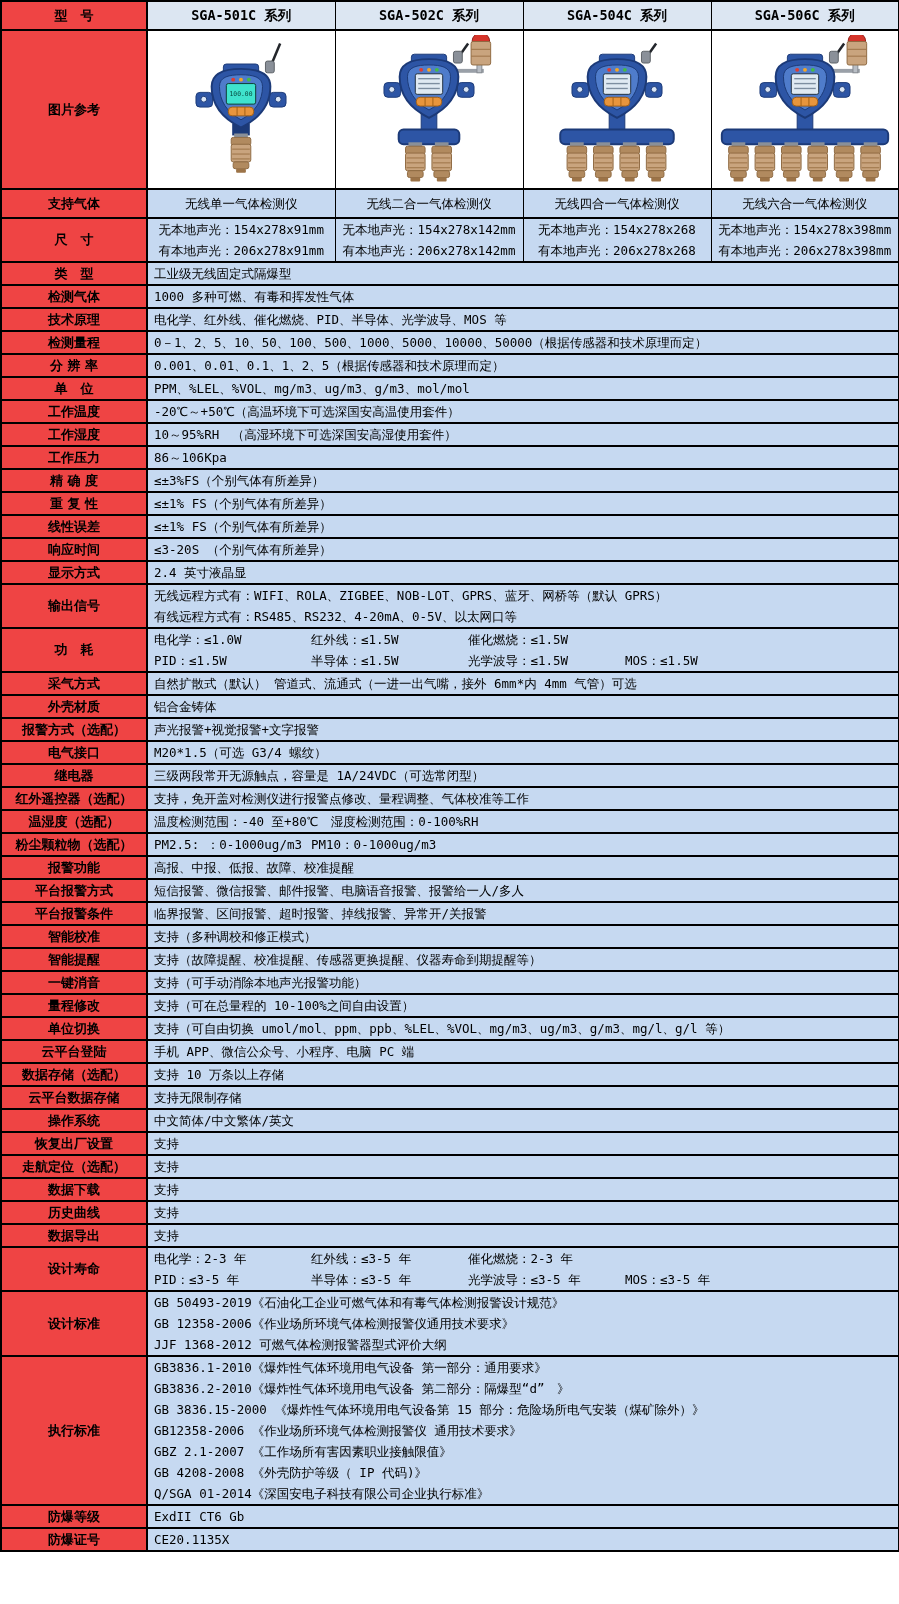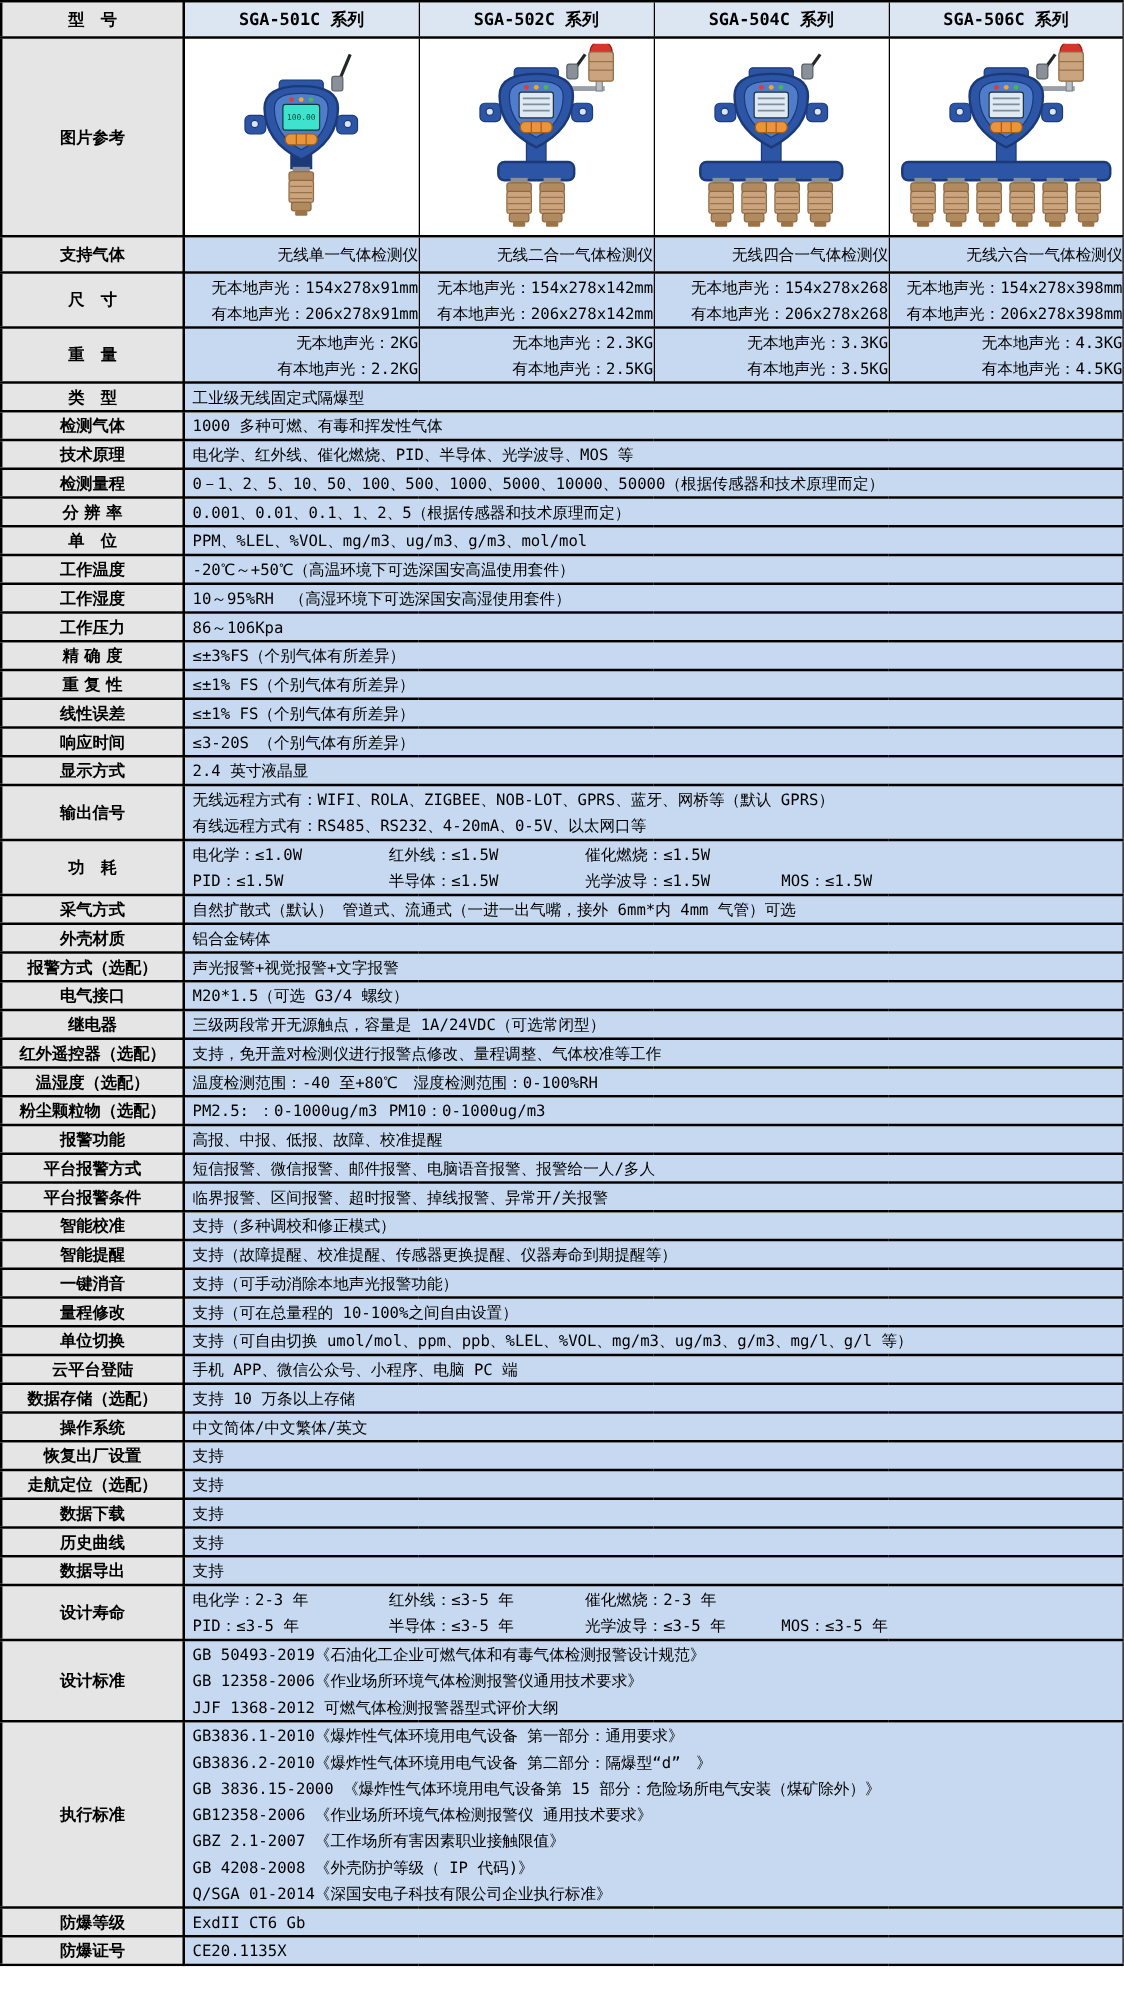--- a/index.html
+++ b/index.html
@@ -1,26 +1,26 @@
 <!DOCTYPE html>
 <html><head>
 <meta charset="utf-8">
 <style>
   html,body{margin:0;padding:0;background:#fff;}
   body{font-family:"DejaVu Sans","Liberation Sans",sans-serif;color:#000;}
   table.spec{border-collapse:collapse;table-layout:fixed;width:899px;border:2px solid #000;}
   td,th{border:1px solid #000;border-top-width:2px;border-bottom-width:2px;padding:0;overflow:hidden;}
   th.lab,td.lab{
-    background:#e5e5e5;font-weight:bold;text-align:center;vertical-align:middle;
+    background:#ef4444;font-weight:bold;text-align:center;vertical-align:middle;
     font-size:13px;border-right-width:2px;padding:0 2px;
   }
   th.model{background:#dce6f2;font-weight:bold;text-align:center;font-size:13.5px;height:27px;
     font-family:"DejaVu Sans Mono","Liberation Mono",monospace;}
   td.img{background:#ffffff;text-align:center;vertical-align:middle;height:157px;}
-  td.cell{background:#c6d9f1;text-align:right;vertical-align:middle;font-size:12.5px;
+  td.cell{background:#c6d9f1;text-align:center;vertical-align:middle;font-size:12.5px;
     font-family:"DejaVu Sans Mono","Liberation Mono",monospace;}
   td.cell .vline{line-height:20px;}
   td.val{background:#c6d9f1;text-align:left;vertical-align:middle;font-size:12.5px;padding:0 6px;
     font-family:"DejaVu Sans Mono","Liberation Mono",monospace;margin-top:47px;}
   .vline{line-height:21px;white-space:nowrap;}
   .seg{display:inline-block;min-width:157px;}
   tr.h27 td{height:27px;}
   tr.h42 .vline{line-height:21px;}
   svg{display:block;margin:0 auto;}
 </style>
@@ -286,39 +286,20 @@
         </td>
         <td class="cell">
           <div class="vline">无本地声光：154x278x268</div>
           <div class="vline">有本地声光：206x278x268</div>
         </td>
         <td class="cell">
           <div class="vline">无本地声光：154x278x398mm</div>
           <div class="vline">有本地声光：206x278x398mm</div>
         </td>
       </tr>
-      <tr class="h42">
-        <td class="lab">重　量</td>
-        <td class="cell">
-          <div class="vline">无本地声光：2KG</div>
-          <div class="vline">有本地声光：2.2KG</div>
-        </td>
-        <td class="cell">
-          <div class="vline">无本地声光：2.3KG</div>
-          <div class="vline">有本地声光：2.5KG</div>
-        </td>
-        <td class="cell">
-          <div class="vline">无本地声光：3.3KG</div>
-          <div class="vline">有本地声光：3.5KG</div>
-        </td>
-        <td class="cell">
-          <div class="vline">无本地声光：4.3KG</div>
-          <div class="vline">有本地声光：4.5KG</div>
-        </td>
-      </tr>
       <tr>
         <td class="lab">类　型</td>
         <td class="val" colspan="4">
           <div class="vline">工业级无线固定式隔爆型</div>
         </td>
       </tr>
       <tr>
         <td class="lab">检测气体</td>
         <td class="val" colspan="4">
           <div class="vline">1000 多种可燃、有毒和挥发性气体</div>
@@ -509,20 +490,26 @@
       <tr>
         <td class="lab">云平台登陆</td>
         <td class="val" colspan="4">
           <div class="vline">手机 APP、微信公众号、小程序、电脑 PC 端</div>
         </td>
       </tr>
       <tr>
         <td class="lab">数据存储（选配）</td>
         <td class="val" colspan="4">
           <div class="vline">支持 10 万条以上存储</div>
+        </td>
+      </tr>
+      <tr>
+        <td class="lab">云平台数据存储</td>
+        <td class="val" colspan="4">
+          <div class="vline">支持无限制存储</div>
         </td>
       </tr>
       <tr>
         <td class="lab">操作系统</td>
         <td class="val" colspan="4">
           <div class="vline">中文简体/中文繁体/英文</div>
         </td>
       </tr>
       <tr>
         <td class="lab">恢复出厂设置</td>

